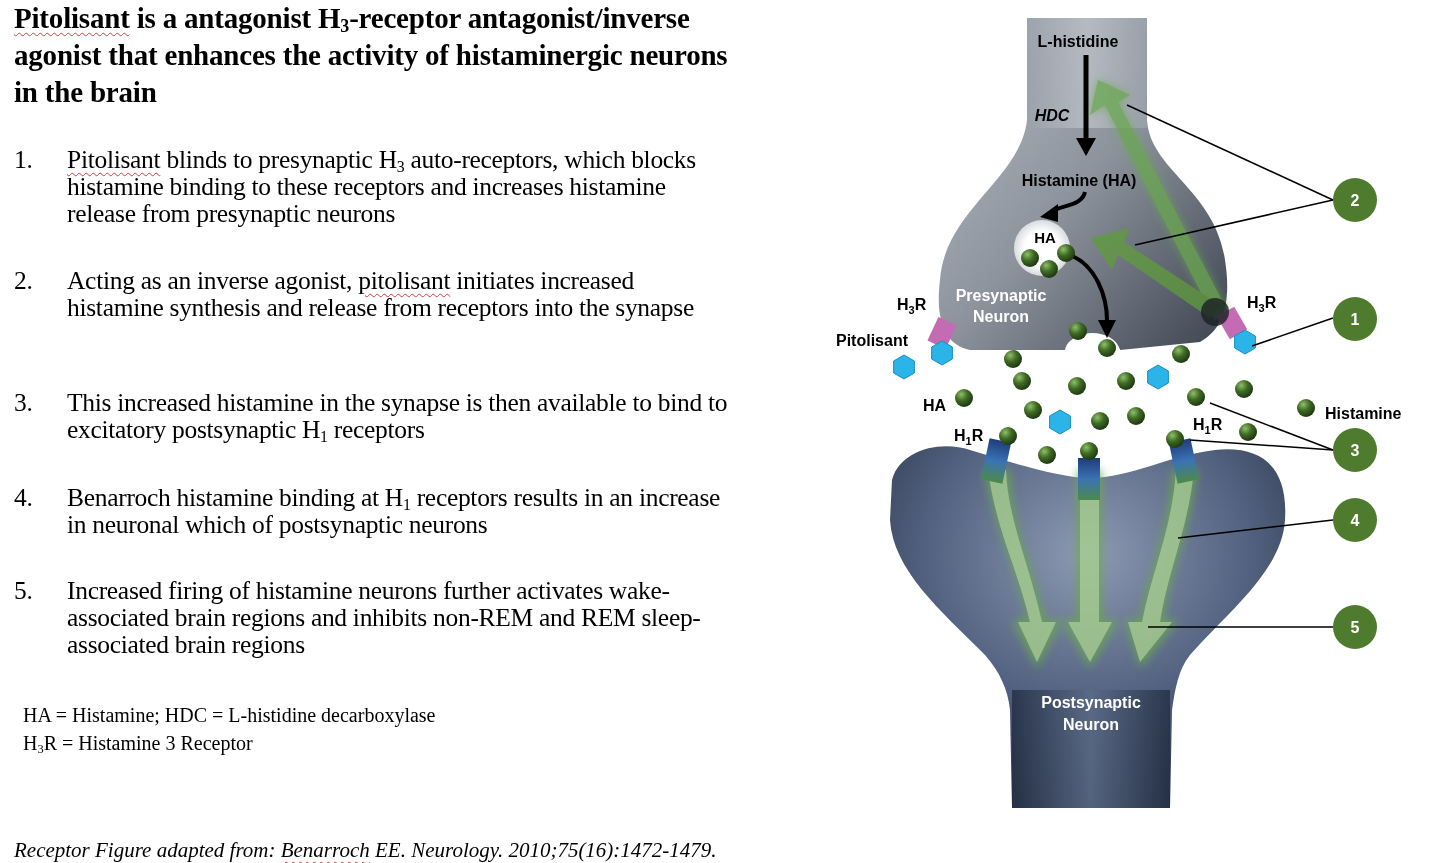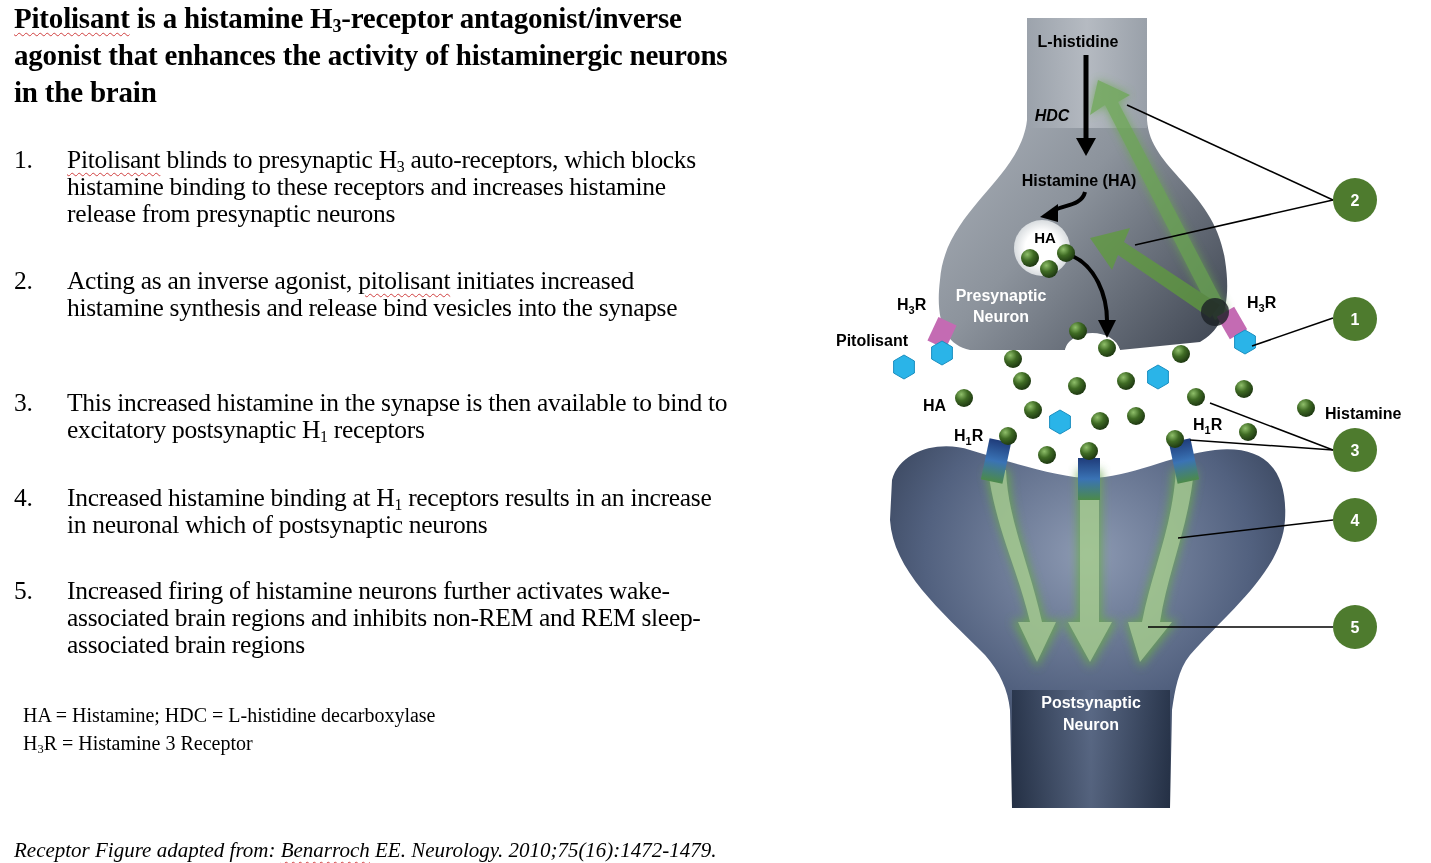--- a/index.html
+++ b/index.html
@@ -18,27 +18,27 @@
   sub { font-size:0.62em; vertical-align:-0.25em; line-height:0; }
   .abbrev { position:absolute; left:23px; top:702px; font-size:20px; line-height:27.5px; }
   .ref { position:absolute; left:14px; top:838px; font-size:21px; font-style:italic;text-align:center; }
   .ref .u { text-decoration: underline wavy #d04040; text-decoration-thickness:1px; text-underline-offset:4px; }
   svg.diagram { position:absolute; left:820px; top:0; }
   .lbl { font-family:"Liberation Sans", sans-serif; font-weight:bold; }
 </style>
 </head>
 <body>
 
-<div class="title"><span class="u">Pitolisant</span><span> is a histamine H</span><sub>3</sub><span>-receptor antagonist/inverse agonist that enhances the activity of histaminergic neurons in the brain</span></div>
+<div class="title"><span class="u">Pitolisant</span><span> is a antagonist H</span><sub>3</sub><span>-receptor antagonist/inverse agonist that enhances the activity of histaminergic neurons in the brain</span></div>
 
 <ol class="steps">
   <li class="step"><span class="num">1.</span><span class="u2">Pitolisant</span><span> blinds to presynaptic H</span><sub>3</sub><span> auto-receptors, which blocks histamine binding to these receptors and increases histamine release from presynaptic neurons</span></li>
-  <li class="step"><span class="num">2.</span><span>Acting as an inverse agonist, </span><span class="u2">pitolisant</span><span> initiates increased histamine synthesis and release bind vesicles into the synapse</span></li>
+  <li class="step"><span class="num">2.</span><span>Acting as an inverse agonist, </span><span class="u2">pitolisant</span><span> initiates increased histamine synthesis and release from receptors into the synapse</span></li>
   <li class="step"><span class="num">3.</span><span>This increased histamine in the synapse is then available to bind to excitatory postsynaptic H</span><sub>1</sub><span> receptors</span></li>
-  <li class="step"><span class="num">4.</span><span>Increased histamine binding at H</span><sub>1</sub><span> receptors results in an increase in neuronal which of postsynaptic neurons</span></li>
+  <li class="step"><span class="num">4.</span><span>Benarroch histamine binding at H</span><sub>1</sub><span> receptors results in an increase in neuronal which of postsynaptic neurons</span></li>
   <li class="step"><span class="num">5.</span><span>Increased firing of histamine neurons further activates wake-associated brain regions and inhibits non-REM and REM sleep-associated brain regions</span></li>
 </ol>
 
 <div class="abbrev">
   <div>HA = Histamine; HDC = L-histidine decarboxylase</div>
   <div><span>H</span><sub>3</sub><span>R = Histamine 3 Receptor</span></div>
 </div>
 
 <div class="ref"><span>Receptor Figure adapted from: </span><span class="u">Benarroch</span><span> EE. Neurology. 2010;75(16):1472-1479.</span></div>
 

